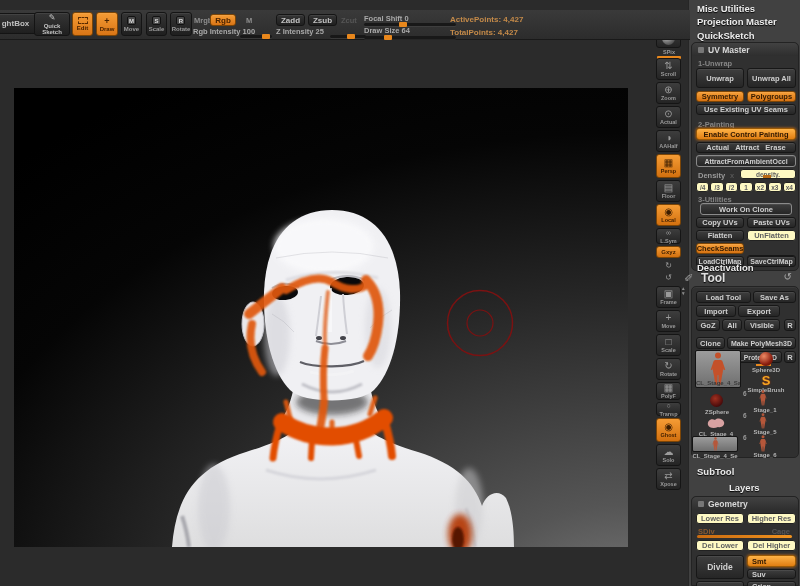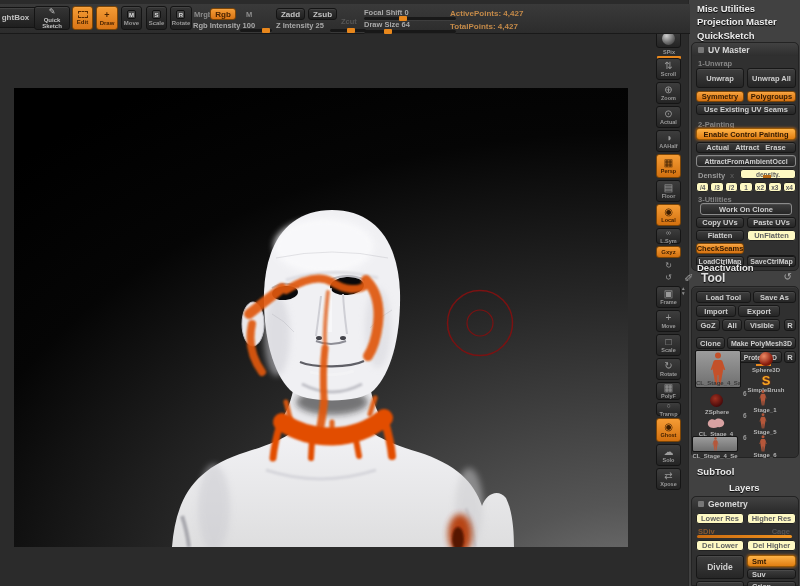--- a/index.html
+++ b/index.html
@@ -1,20 +1,20 @@
 <!DOCTYPE html>
 <html><head>
 <meta charset="utf-8">
 <style>
   * { margin:0; padding:0; box-sizing:border-box; }
   html,body { width:800px; height:586px; overflow:hidden; }
   body { position:relative; background:#2b2b2b; font-family:"Liberation Sans", sans-serif; font-weight:bold; }
 
   
-  #toolbar { position:absolute; left:0; top:4px; width:690px; height:30px;
+  #toolbar { position:absolute; left:0; top:10px; width:690px; height:30px;
     background:linear-gradient(#3a3a3a,#2c2c2c); border-bottom:1px solid #191919; z-index:5; }
   .tbtn { position:absolute; background:linear-gradient(#353535,#1f1f1f); border:1px solid #141414;
     border-radius:3px; color:#c2c2c2; font-size:8px; display:flex; align-items:center; justify-content:center;
     box-shadow:inset 0 1px 0 rgba(255,255,255,.07); }
   .tbtn.orange { background:linear-gradient(#f59c35,#d97516); border-color:#7c4506; color:#4a2300; }
   .tool-ico { display:flex; flex-direction:column; align-items:center; justify-content:center; gap:1px; }
   .tool-ico .lbl { font-size:6px; line-height:6px; }
   .dimlbl { position:absolute; color:#8d8d8d; font-size:7.5px; }
   .rowlbl { position:absolute; color:#a9a9a9; font-size:7.5px; white-space:nowrap; }
   .ptslbl { position:absolute; color:#c48a49; font-size:8px; white-space:nowrap; }
@@ -119,21 +119,21 @@
   <div class="track" style="left:240px;top:25px;width:32px;">
     <span class="handle" style="left:22px;"></span>
   </div>
 
   <div class="tbtn" style="left:276px;top:4px;width:29px;height:12px;">
       <span>Zadd</span>
     </div>
   <div class="tbtn" style="left:308px;top:4px;width:29px;height:12px;">
       <span>Zsub</span>
     </div>
-  <span class="dimlbl" style="left:341px;top:6px;color:#565656;margin-top:7px;">Zcut</span>
+  <span class="dimlbl" style="left:341px;top:6px;color:#565656;">Zcut</span>
 
   <span class="rowlbl" style="left:276px;top:17px;">Z Intensity 25</span>
   <div class="track" style="left:330px;top:25px;width:36px;">
     <span class="handle" style="left:17px;"></span>
   </div>
 
   <span class="rowlbl" style="left:364px;top:4px;">Focal Shift 0</span>
   <div class="track" style="left:364px;top:13px;width:92px;">
     <span class="handle" style="left:35px;"></span>
   </div>

